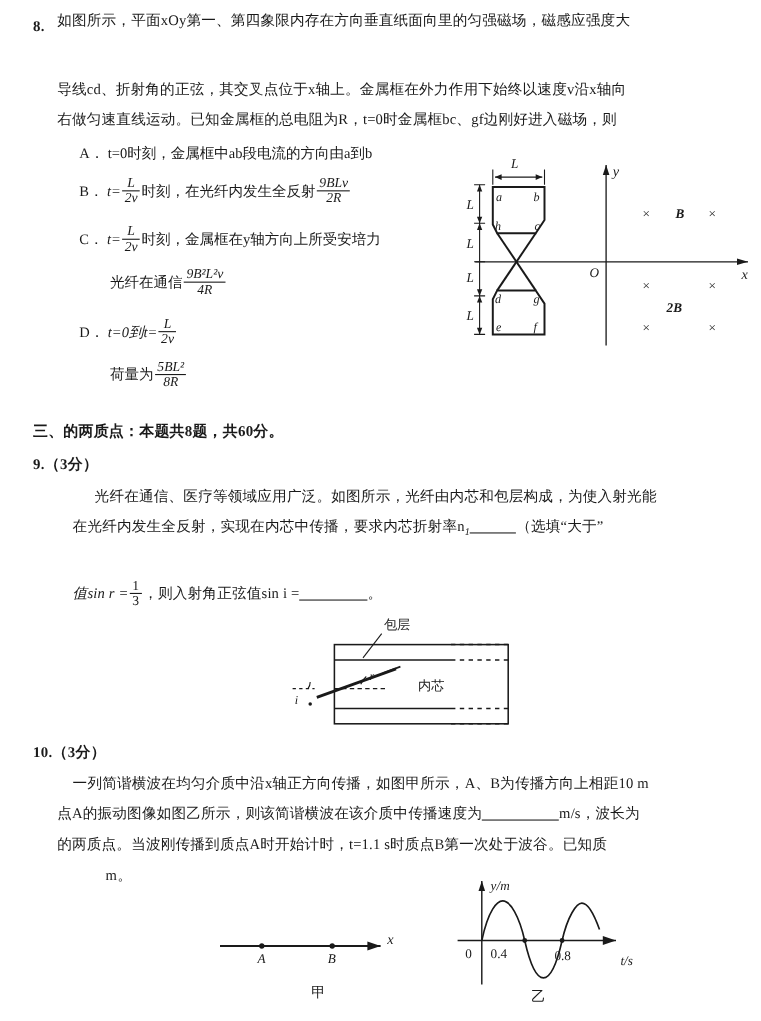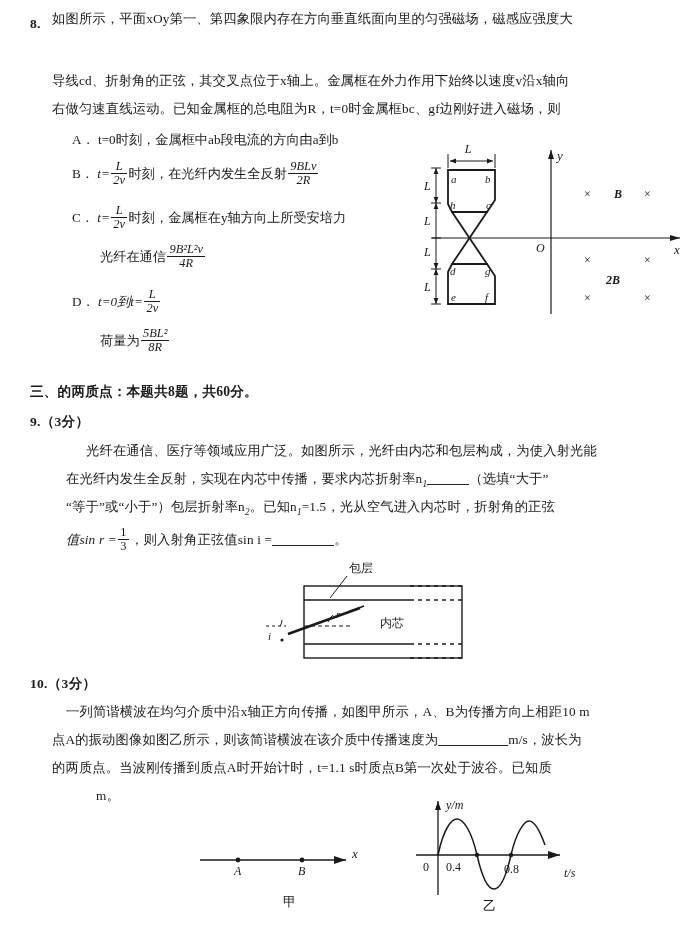--- a/index.html
+++ b/index.html
@@ -191,23 +191,20 @@
   <div class="q-num" style="left:30px; top:413px;">
     <span>9.</span><span>（3分）</span>
   </div>
 
   <div class="line" style="left:70px; top:442px;margin-left:16px;">光纤在通信、医疗等领域应用广泛。如图所示，光纤由内芯和包层构成，为使入射光能</div>
 
   <div class="line" style="left:66px; top:470px;">
     <span>在光纤内发生全反射，实现在内芯中传播，要求内芯折射率n</span><sub class="ital">1</sub><span class="blank-ul" style="width:42px;"></span><span>（选填“大于”</span>
   </div>
 
-  <div class="line" style="left:66px; top:498px;">
-    <span>“等于”或“小于”）包层折射率n</span><sub class="ital">2</sub><span>。已知n</span><sub class="ital">1</sub><span>=1.5，光从空气进入内芯时，折射角的正弦</span>
-  </div>
 
   <div class="line" style="left:66px; top:526px;">
     <span class="ital">值sin r =</span><span class="frac"><span class="num">1</span><span class="den">3</span></span><span>，则入射角正弦值sin i =</span><span class="blank-ul" style="width:62px;"></span><span>。</span>
   </div>
 
   <div class="fig" style="left:252px; top:556px;">
     <svg width="330" height="110" viewBox="0 0 330 110">
       <g stroke="#1a1a1a" fill="none" stroke-width="1.4">
 
         <rect x="52" y="30" width="158" height="72"></rect>

